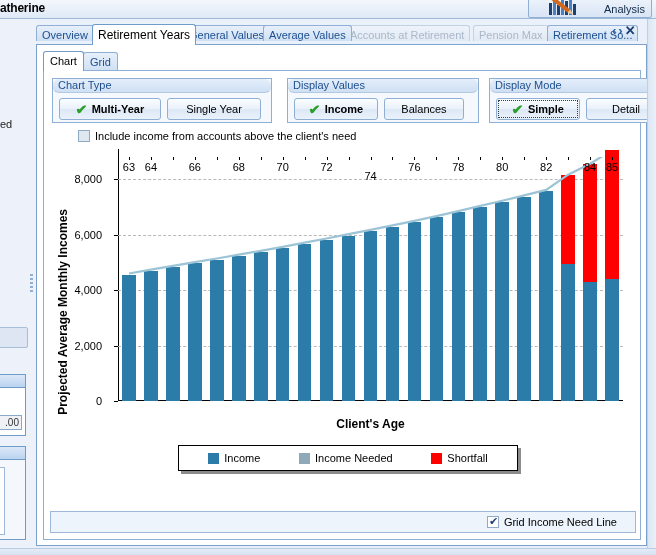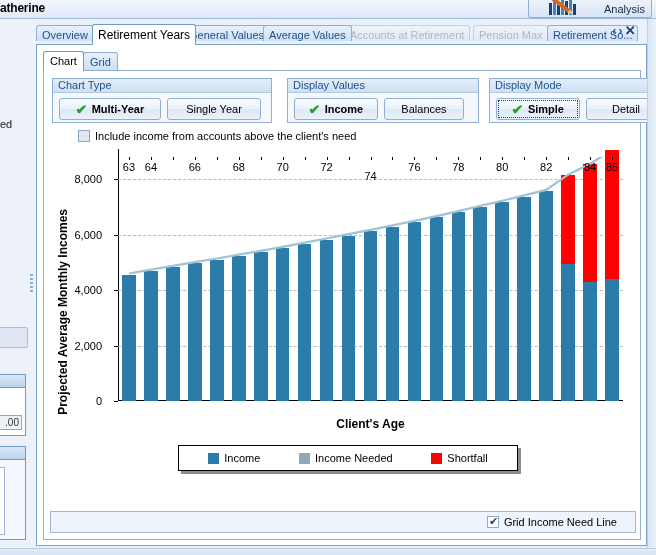--- a/index.html
+++ b/index.html
@@ -113,21 +113,21 @@
   }
 
   
   .grp {
     position: absolute; border: 1px solid #8fb0d4; background: #f5f9fe;
   }
   .grp > .cap {
     height: 14px;
     background: linear-gradient(to bottom,#e4eefa 0%, #cfe0f3 100%);
     border-bottom: 1px solid #b3c9e2;
-    color: #1d4f8f; font-size: 11px; padding-left: 5px; line-height: 13px;
+    color: #1d4f8f; font-size: 11px; padding-left: 5px; line-height: 13px; border-radius: 6px;
   }
   .grp > .body { display:flex; padding: 5px 6px; gap: 6px; }
   .optbtn {
     height: 22px; min-width: 78px;
     background: linear-gradient(to bottom,#fbfdff 0%, #eaf1fa 48%, #dde8f6 52%, #eaf2fb 100%);
     border: 1px solid #8fb0d4; border-radius: 3px;
     display: flex; align-items: center; justify-content: center; gap: 5px;
     font-size: 11px; color: #000;
   }
   .optbtn.sel { font-weight: bold; }

